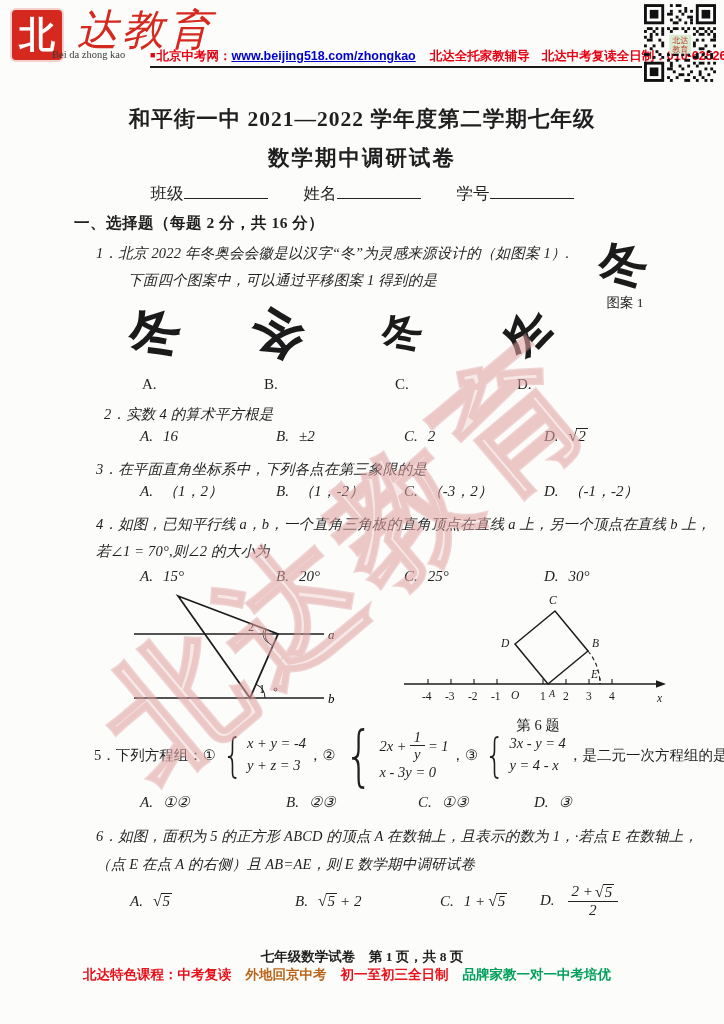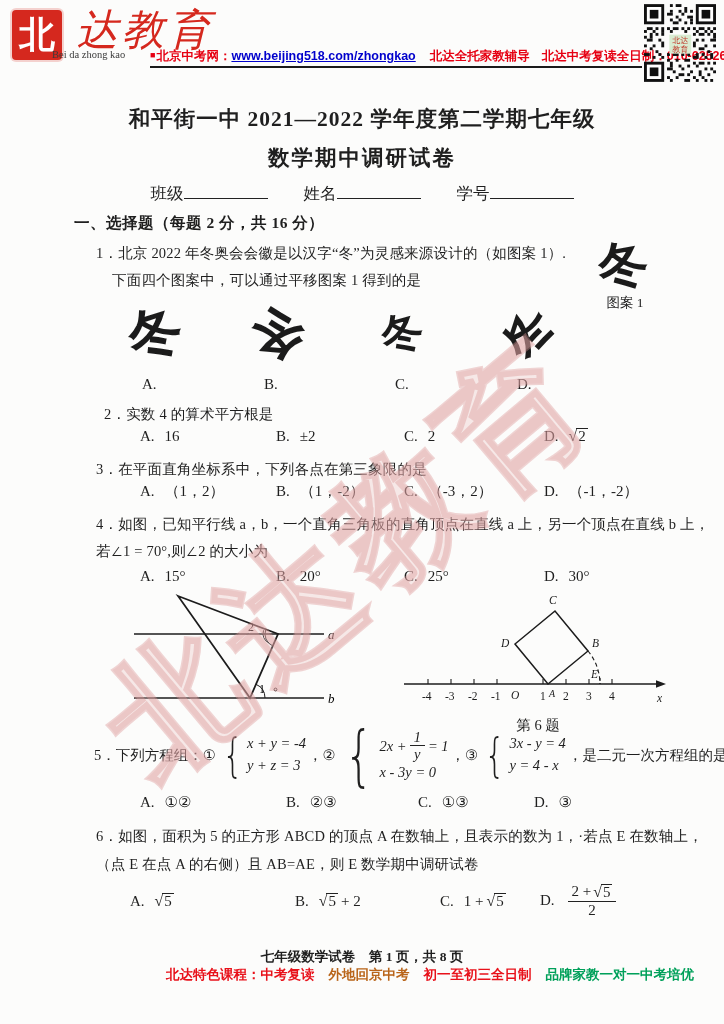--- a/index.html
+++ b/index.html
@@ -1,18 +1,18 @@
 <!DOCTYPE html>
 <html><head>
 <meta charset="utf-8">
 <style>
   html,body{margin:0;padding:0;background:#ddd;}
   .page{position:relative;width:724px;height:1024px;background:#fcfcfb;overflow:hidden;
         font-family:"Liberation Serif",serif;color:#1f1f1f;}
-  .abs{position:absolute;}
+  .abs{position:absolute;font-style:italic;}
   
   .seal{position:absolute;left:12px;top:10px;width:50px;height:50px;background:#d5281e;
         border-radius:4px;display:flex;align-items:center;justify-content:center;
         color:#fff;font-size:36px;font-weight:bold;box-shadow:0 0 0 2px #d5281e33;}
   .brand{position:absolute;left:76px;top:2px;color:#d5281e;font-size:42px;font-weight:normal;
          font-style:italic;letter-spacing:4px;font-family:"Liberation Serif",serif;}
   .logo-sub{position:absolute;left:52px;top:49px;font-size:10.5px;color:#3a3a3a;
             font-family:"Liberation Serif",serif;}
   .info-line{position:absolute;left:150px;top:48px;font-size:12.5px;font-weight:bold;
              color:#e60012;white-space:nowrap;font-family:"Liberation Sans",sans-serif;}
@@ -73,21 +73,21 @@
   svg text{font-family:"Liberation Serif",serif;}
   
   .watermark{position:absolute;left:70px;top:340px;width:560px;height:440px;display:flex;
              align-items:center;justify-content:center;transform:rotate(-40deg);
              font-size:135px;font-weight:bold;letter-spacing:12px;white-space:nowrap;
              color:rgba(231,187,187,0.30);-webkit-text-stroke:3px rgba(219,150,150,0.40);
              pointer-events:none;z-index:5;font-family:"DejaVu Sans",sans-serif;}
   
   .footer-center{position:absolute;left:0;right:0;top:948px;text-align:center;
                  font-size:13.5px;font-weight:bold;}
-  .footer-color{position:absolute;left:0;right:30px;top:966px;text-align:right;font-size:13.5px;
+  .footer-color{position:absolute;left:0;right:30px;top:966px;text-align:center;font-size:13.5px;
                 font-weight:bold;font-family:"Liberation Sans",sans-serif;white-space:nowrap;}
   .fred{color:#e8111a;margin-right:14px;} .forange{color:#b9651a;margin-right:14px;}
   .fgreen{color:#00a05a;}
   .content{position:relative;z-index:1;}
 </style>
 </head>
 <body>
 
 <div class="page">
 
@@ -230,21 +230,21 @@
     <div class="title2">数学期中调研试卷</div>
 
     <div class="formline">
       <span>班级</span><span class="blank"></span><span class="fgap"></span><span>姓名</span><span class="blank"></span><span class="fgap"></span><span>学号</span><span class="blank"></span>
     </div>
 
     <div class="sect">一、选择题（每题 2 分，共 16 分）</div>
 
     <div class="abs q" style="left:96px;top:240px;">
       <div><span class="qnum">1．</span><span>北京 2022 年冬奥会会徽是以汉字“冬”为灵感来源设计的（如图案 1）.</span></div>
-      <div style="margin-left:16px;">下面四个图案中，可以通过平移图案 1 得到的是</div>
+      <div style="margin-left:32px;">下面四个图案中，可以通过平移图案 1 得到的是</div>
     </div>
     <div class="pattern">
       <span class="dong">冬</span>
     </div>
     <div class="pattern-label">图案 1</div>
 
     <div class="q1row">
       <div class="q1cell" style="width:122px;">
         <div class="glyphbox">
             <span class="dong dA">冬</span>

